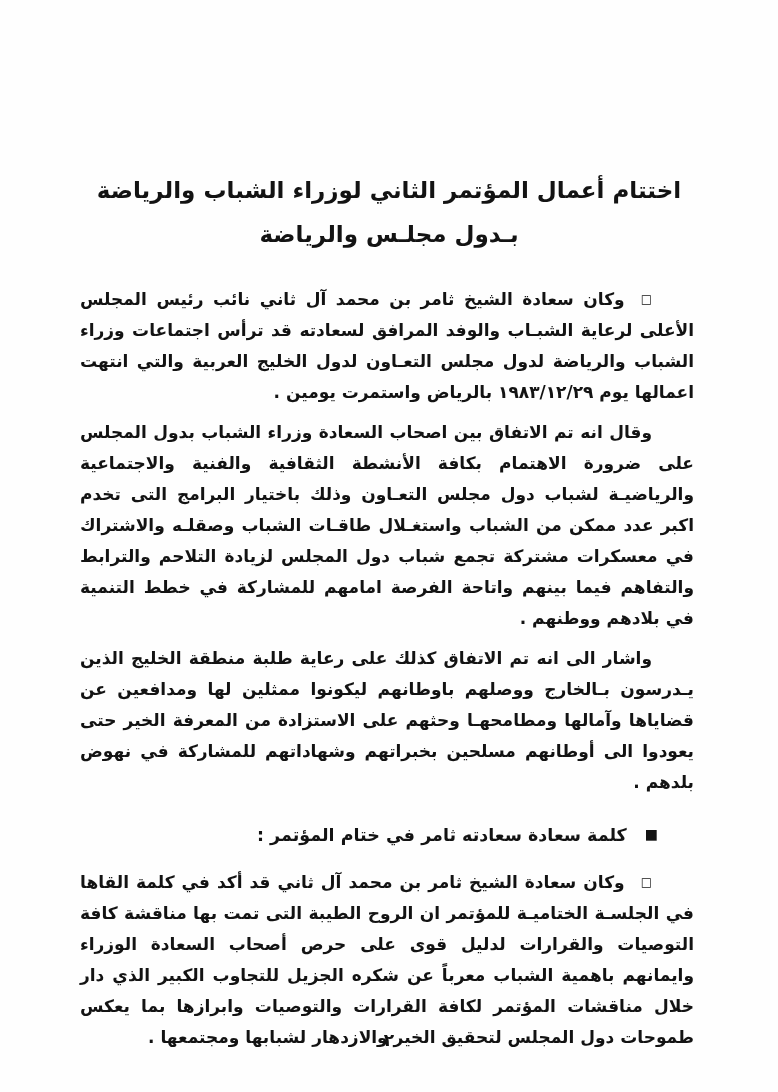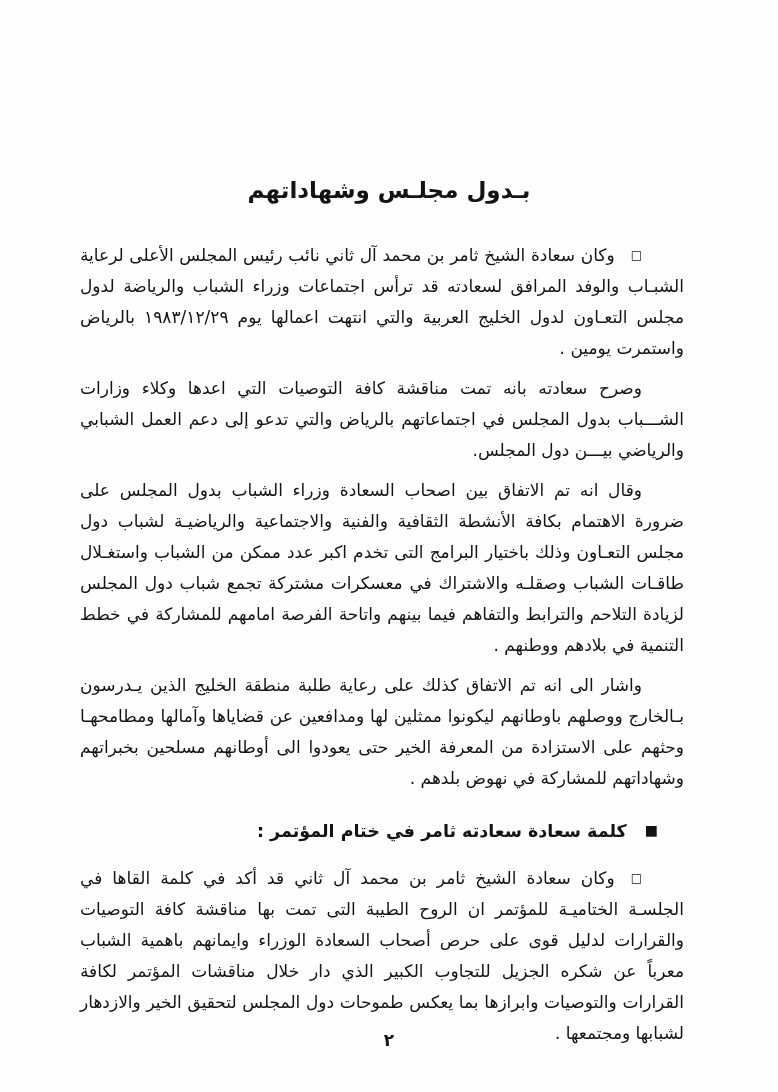--- a/index.html
+++ b/index.html
@@ -25,23 +25,23 @@
   }
   .doc-title {
     margin: 0 0 28px 0;
     text-align: center;
     font-size: 23px;
     font-weight: 700;
     line-height: 44px;
   }
   .doc-title .title-line { display: block; }
   .para {
-    margin: 0 14px 9px 0;
+    margin: 0 4px 9px 0;
     font-size: 17px;
-    font-weight: 400;
+    font-weight: 700;
     line-height: 31px;
     text-align: justify;
     text-indent: 42px;
   }
   .bullet {
     display: inline-block;
     text-indent: 0;
     font-size: 12px;
     line-height: 1;
     vertical-align: 2px;
@@ -69,30 +69,28 @@
     color: #131313;
   }
 </style>
 </head>
 <body>
 
 <div class="page">
   <div class="content">
 
     <h1 class="doc-title">
-      <span class="title-line">بـدول مجلـس وشهاداتهم</span>
+      <span class="title-line">اختتام أعمال المؤتمر الثاني لوزراء الشباب والرياضة</span>
+      <span class="title-line">بـدول مجلـس والرياضة</span>
     </h1>
 
     <p class="para">
       <span class="bullet">□</span><span>وكان سعادة الشيخ ثامر بن محمد آل ثاني نائب رئيس المجلس الأعلى لرعاية الشبـاب والوفد المرافق لسعادته قد ترأس اجتماعات وزراء الشباب والرياضة لدول مجلس التعـاون لدول الخليج العربية والتي انتهت اعمالها يوم ١٩٨٣/١٢/٢٩ بالرياض واستمرت يومين .</span>
     </p>
 
-    <p class="para">
-      <span>وصرح سعادته بانه تمت مناقشة كافة التوصيات التي اعدها وكلاء وزارات الشـــباب بدول المجلس في اجتماعاتهم بالرياض والتي تدعو إلى دعم العمل الشبابي والرياضي بيـــن دول المجلس.</span>
-    </p>
 
     <p class="para">
       <span>وقال انه تم الاتفاق بين اصحاب السعادة وزراء الشباب بدول المجلس على ضرورة الاهتمام بكافة الأنشطة الثقافية والفنية والاجتماعية والرياضيـة لشباب دول مجلس التعـاون وذلك باختيار البرامج التى تخدم اكبر عدد ممكن من الشباب واستغـلال طاقـات الشباب وصقلـه والاشتراك في معسكرات مشتركة تجمع شباب دول المجلس لزيادة التلاحم والترابط والتفاهم فيما بينهم واتاحة الفرصة امامهم للمشاركة في خطط التنمية في بلادهم ووطنهم .</span>
     </p>
 
     <p class="para">
       <span>واشار الى انه تم الاتفاق كذلك على رعاية طلبة منطقة الخليج الذين يـدرسون بـالخارج ووصلهم باوطانهم ليكونوا ممثلين لها ومدافعين عن قضاياها وآمالها ومطامحهـا وحثهم على الاستزادة من المعرفة الخير حتى يعودوا الى أوطانهم مسلحين بخبراتهم وشهاداتهم للمشاركة في نهوض بلدهم .</span>
     </p>
 
     <p class="section-header">

